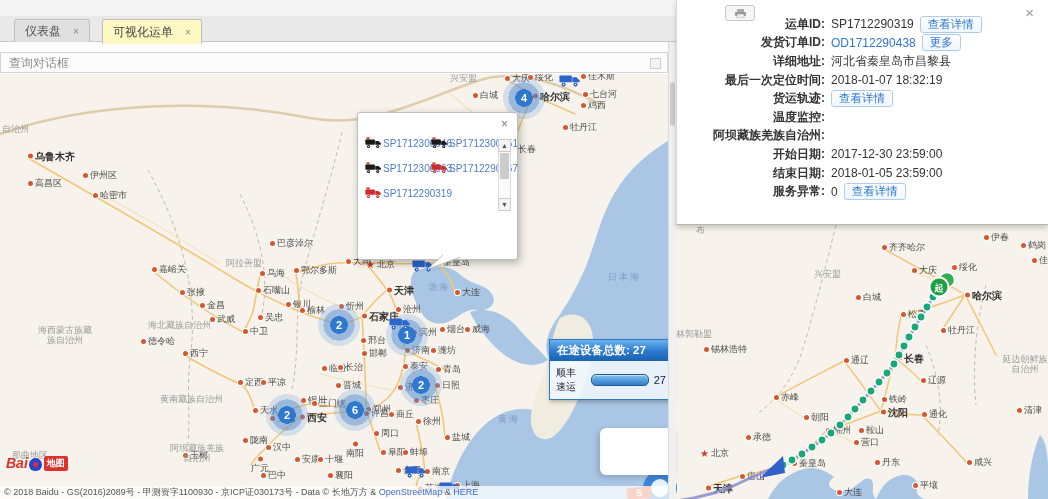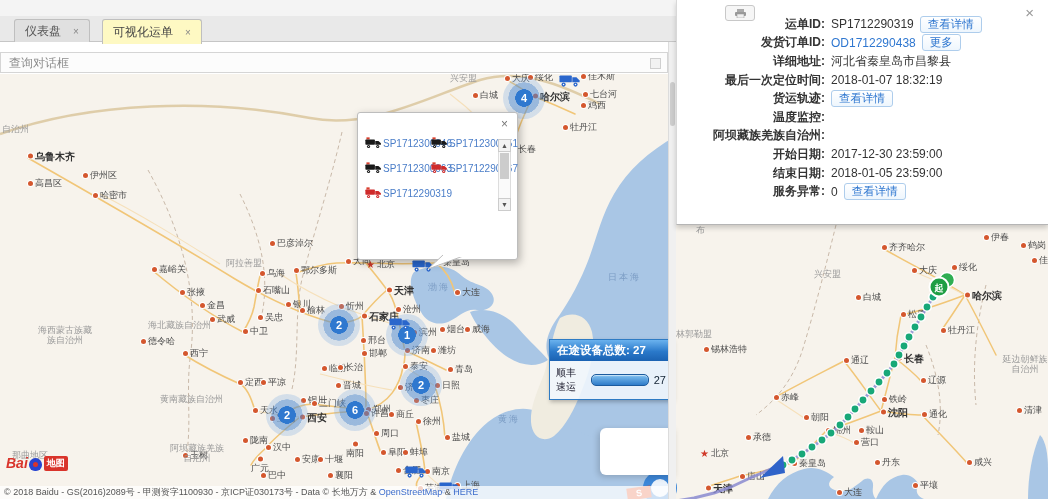--- a/index.html
+++ b/index.html
@@ -422,21 +422,21 @@
           <span>泰安</span>
         </div>
         <div class="city t-c" style="left: 405px; top: 277px;">
           <i class="dot"></i>
           <span>济南</span>
         </div>
         <div class="city t-c" style="left: 431px; top: 277px;">
           <i class="dot"></i>
           <span>潍坊</span>
         </div>
-        <div class="city t-c" style="left: 448px; top: 296px;">
+        <div class="city t-c" style="left: 436px; top: 296px;">
           <i class="dot"></i>
           <span>青岛</span>
         </div>
         <div class="city t-c" style="left: 435px; top: 312px;">
           <i class="dot"></i>
           <span>日照</span>
         </div>
         <div class="city t-c" style="left: 440px; top: 256px;">
           <i class="dot"></i>
           <span>烟台</span>

